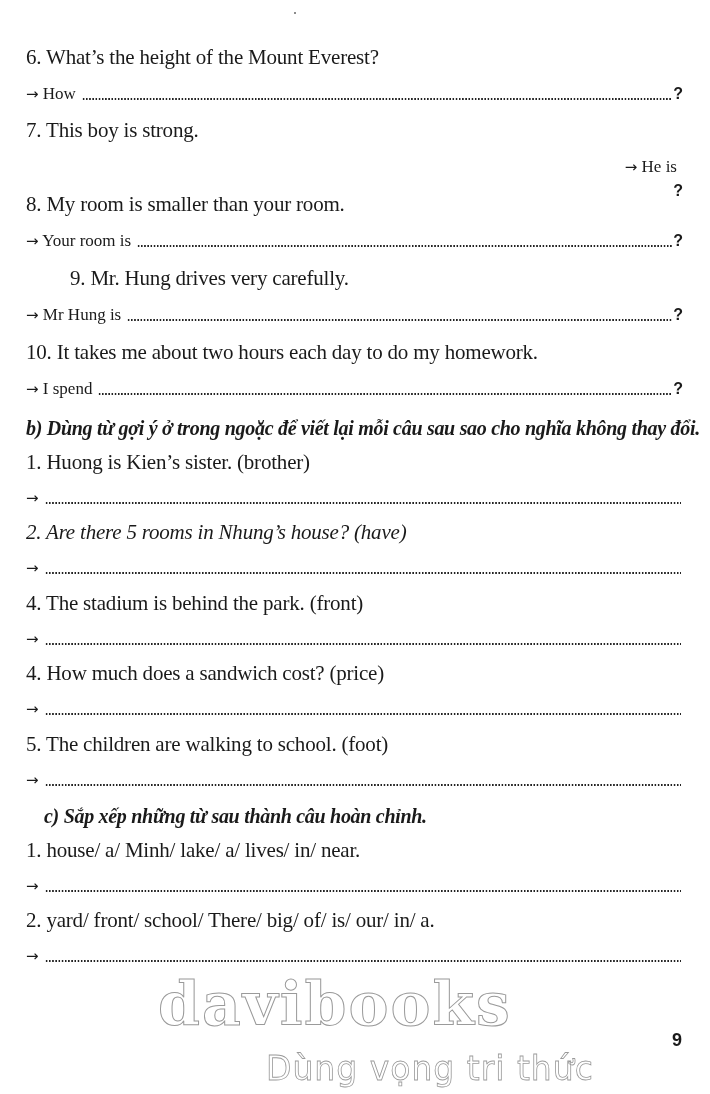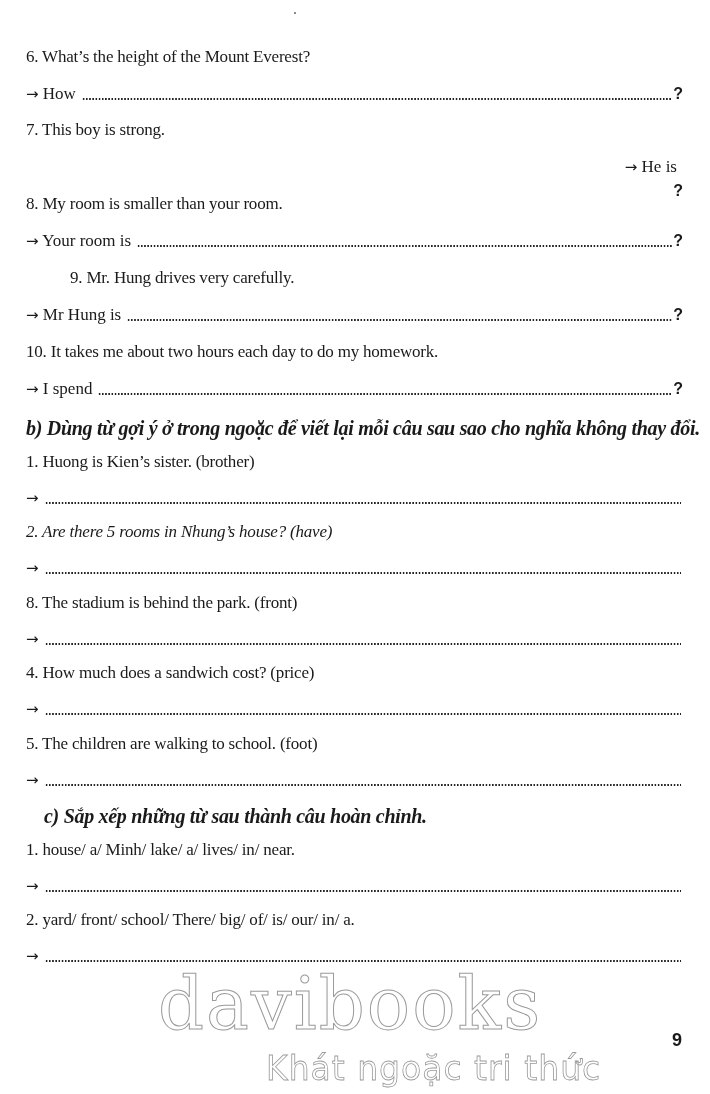--- a/index.html
+++ b/index.html
@@ -16,21 +16,21 @@
       color: #1a1a1a;
     }
     .line {
       position: absolute;
       left: 26px;
       white-space: nowrap;
       font-size: 17px;
       line-height: 20px;
     }
     .prompt {
-      font-size: 17px;
+      font-size: 21px;
       letter-spacing: -0.2px;
     }
     .fill-line {
       position: absolute;
       left: 26px;
       height: 20px;
       display: flex;
       align-items: flex-end;
       font-size: 17px;
       line-height: 20px;
@@ -83,26 +83,27 @@
       top: 1030px;
       font-family: "Liberation Sans", "DejaVu Sans", sans-serif;
       font-weight: bold;
       font-size: 18px;
     }
     .watermark-main {
       position: absolute;
       left: 158px;
       top: 958px;
       font-family: "DejaVu Serif", serif;
-      font-size: 72px;
+      font-size: 60px;
       line-height: 92px;
       letter-spacing: 2px;
       color: transparent;
       -webkit-text-stroke: 1px #9a9a9a;
       white-space: nowrap;
+      font-weight: bold;
     }
     .watermark-sub {
       position: absolute;
       left: 266px;
       top: 1050px;
       font-family: "DejaVu Sans", sans-serif;
       font-size: 33px;
       line-height: 38px;
       letter-spacing: 1px;
       color: transparent;
@@ -157,21 +158,21 @@
   <span class="lead"><span class="arrow">→</span></span>
   <span class="dots"></span>
 </div>
 
 <div class="line prompt" style="top:522px;font-style:italic;">2. Are there 5 rooms in Nhung’s house? (have)</div>
 <div class="fill-line fill-open" style="top:558px;">
   <span class="lead"><span class="arrow">→</span></span>
   <span class="dots"></span>
 </div>
 
-<div class="line prompt" style="top:593px;">8. The stadium is behind the park. (front)</div>
+<div class="line prompt" style="top:593px;">4. The stadium is behind the park. (front)</div>
 <div class="fill-line fill-open" style="top:629px;">
   <span class="lead"><span class="arrow">→</span></span>
   <span class="dots"></span>
 </div>
 
 <div class="line prompt" style="top:663px;">4. How much does a sandwich cost? (price)</div>
 <div class="fill-line fill-open" style="top:699px;">
   <span class="lead"><span class="arrow">→</span></span>
   <span class="dots"></span>
 </div>
@@ -190,14 +191,14 @@
   <span class="dots"></span>
 </div>
 
 <div class="line prompt" style="top:910px;">2. yard/ front/ school/ There/ big/ of/ is/ our/ in/ a.</div>
 <div class="fill-line fill-open" style="top:946px;">
   <span class="lead"><span class="arrow">→</span></span>
   <span class="dots"></span>
 </div>
 
 <div class="watermark-main">davibooks</div>
-<div class="watermark-sub">Khát ngoặc tri thức</div>
+<div class="watermark-sub">Dùng vọng tri thức</div>
 <div class="page-number">9</div>
 
 </body></html>

